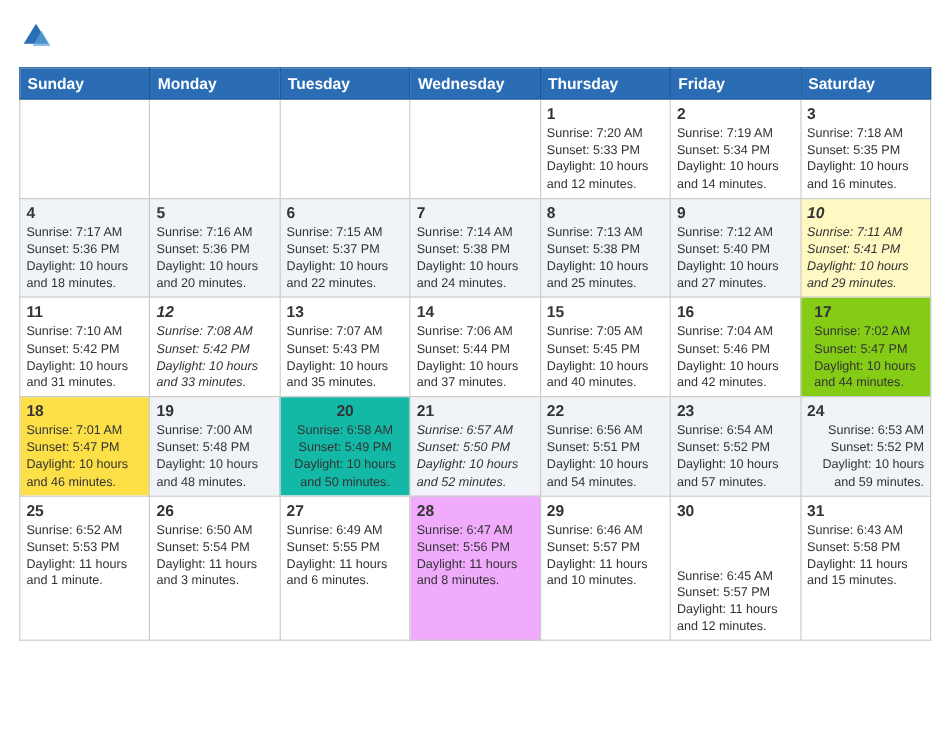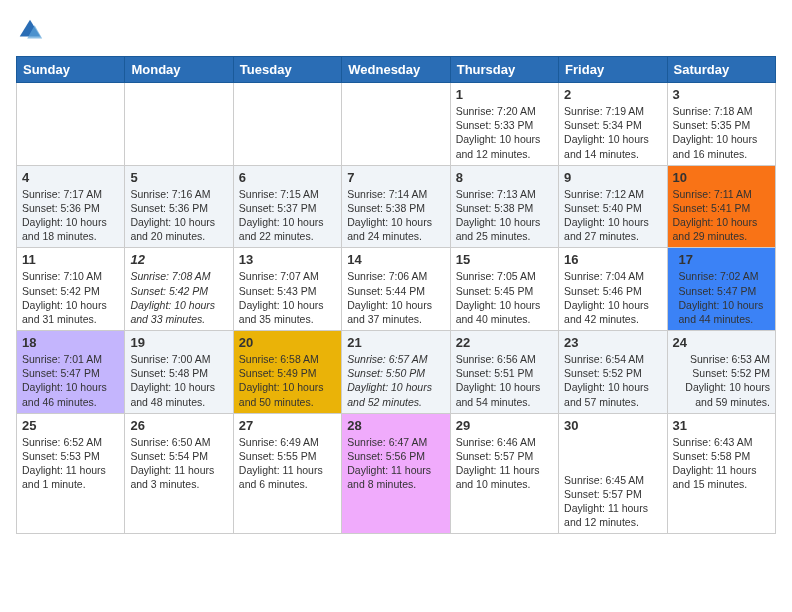--- a/index.html
+++ b/index.html
@@ -185,21 +185,21 @@
 Daylight: 10 hours
 and 25 minutes.</div>
         </td>
         <td style="background: rgb(240, 244, 248);">
           <span class="day-number">9</span>
           <div class="day-info" style="white-space: pre-line;">Sunrise: 7:12 AM
 Sunset: 5:40 PM
 Daylight: 10 hours
 and 27 minutes.</div>
         </td>
-        <td style="background: #f97316;">
+        <td style="background: #fef9c3; font-style: italic;">
           <span class="day-number">10</span>
           <div class="day-info" style="white-space: pre-line;">Sunrise: 7:11 AM
 Sunset: 5:41 PM
 Daylight: 10 hours
 and 29 minutes.</div>
         </td>
       </tr>
       <tr>
         <td style="background: rgb(255, 255, 255);">
           <span class="day-number">11</span>
@@ -236,44 +236,44 @@
 Daylight: 10 hours
 and 40 minutes.</div>
         </td>
         <td style="background: rgb(255, 255, 255);">
           <span class="day-number">16</span>
           <div class="day-info" style="white-space: pre-line;">Sunrise: 7:04 AM
 Sunset: 5:46 PM
 Daylight: 10 hours
 and 42 minutes.</div>
         </td>
-        <td style="background: #3b82f6; padding-left: 11px;">
+        <td style="background: #84cc16; padding-left: 11px;">
           <span class="day-number">17</span>
           <div class="day-info" style="white-space: pre-line;">Sunrise: 7:02 AM
 Sunset: 5:47 PM
 Daylight: 10 hours
 and 44 minutes.</div>
         </td>
       </tr>
       <tr>
-        <td style="background: #c4b5fd;">
+        <td style="background: #fde047;">
           <span class="day-number">18</span>
           <div class="day-info" style="white-space: pre-line;">Sunrise: 7:01 AM
 Sunset: 5:47 PM
 Daylight: 10 hours
 and 46 minutes.</div>
         </td>
         <td style="background: rgb(240, 244, 248);">
           <span class="day-number">19</span>
           <div class="day-info" style="white-space: pre-line;">Sunrise: 7:00 AM
 Sunset: 5:48 PM
 Daylight: 10 hours
 and 48 minutes.</div>
         </td>
-        <td style="background: #eab308;">
+        <td style="background: #14b8a6; text-align: center;">
           <span class="day-number">20</span>
           <div class="day-info" style="white-space: pre-line;">Sunrise: 6:58 AM
 Sunset: 5:49 PM
 Daylight: 10 hours
 and 50 minutes.</div>
         </td>
         <td style="background: rgb(240, 244, 248);">
           <span class="day-number">21</span>
           <div class="day-info" style="white-space: pre-line; font-style: italic;">Sunrise: 6:57 AM
 Sunset: 5:50 PM

